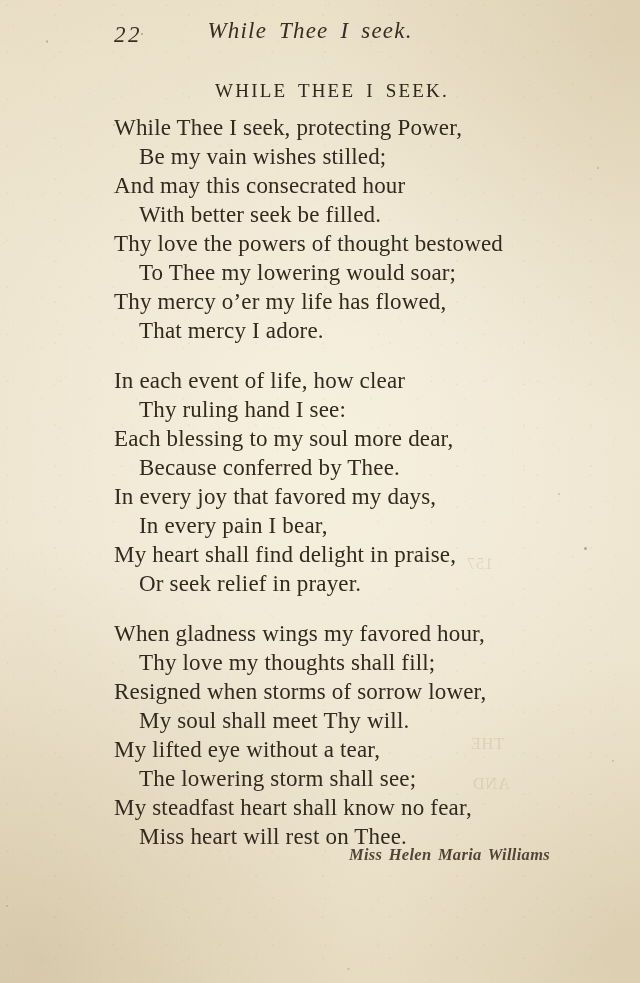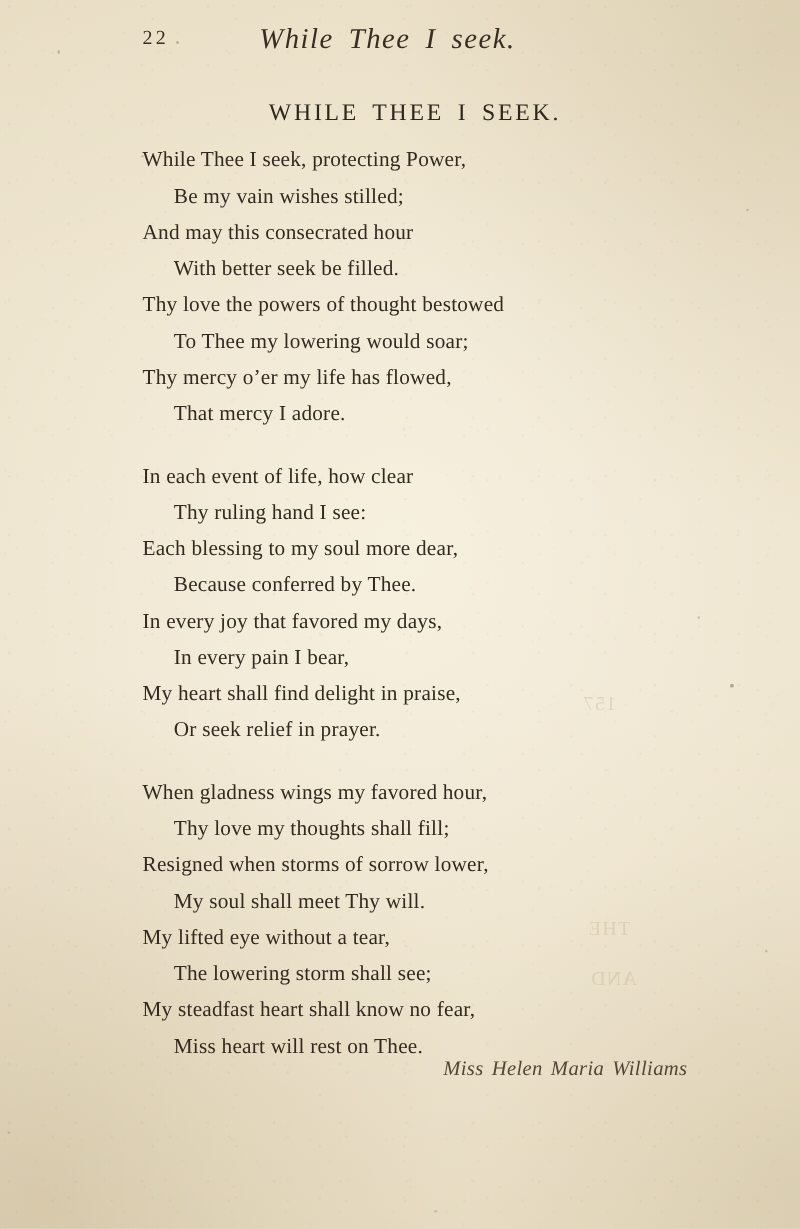--- a/index.html
+++ b/index.html
@@ -56,23 +56,24 @@
     position: absolute;
     left: 114px;
     top: 18px;
     width: 436px;
     height: 30px;
   }
   .folio {
     position: absolute;
     left: 0;
     top: 4px;
-    font-size: 16px;
+    font-size: 23px;
     letter-spacing: 2.5px;
     color: #3a2f22;
+    font-style: italic;
   }
   .head-title {
     position: absolute;
     left: 0;
     right: 0;
     top: 0;
     text-align: center;
     font-style: italic;
     font-size: 23px;
     letter-spacing: 1.2px;
@@ -99,40 +100,41 @@
   .poem {
     position: absolute;
     left: 114px;
     top: 113px;
     width: 460px;
   }
   .stanza { margin: 0 0 21px 0; }
   .stanza:last-of-type { margin-bottom: 0; }
 
   .line {
-    font-size: 17px;
+    font-size: 23px;
     line-height: 29px;
     white-space: pre;
     color: #33291f;
     letter-spacing: 0.18px;
   }
   .line.indent { padding-left: 25px; }
 
   .attribution {
     position: absolute;
     left: 114px;
     top: 845px;
     width: 436px;
     text-align: right;
     font-style: italic;
     font-size: 16.5px;
     letter-spacing: 0.3px;
     word-spacing: 2px;
     color: #47392a;
     opacity: 0.92;
+    font-weight: bold;
   }
 
   
   .showthrough {
     position: absolute;
     pointer-events: none;
     color: #b9a87f;
     opacity: 0.30;
     font-size: 16px;
     letter-spacing: 1px;

